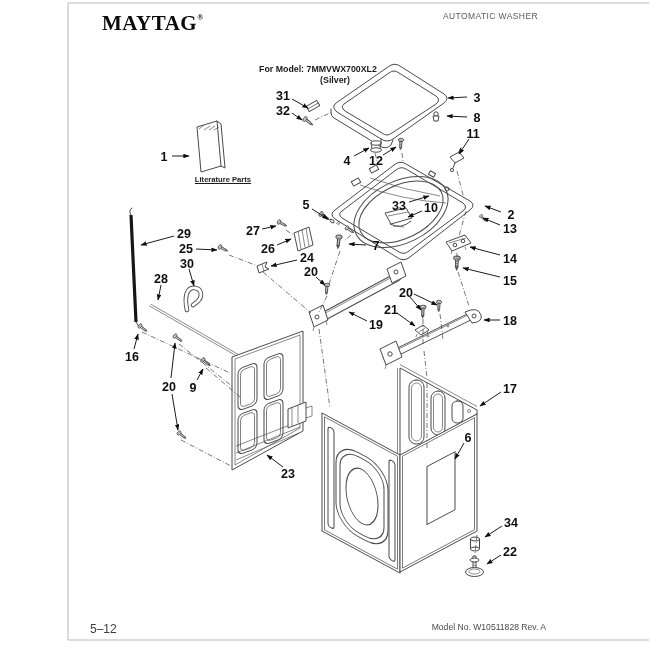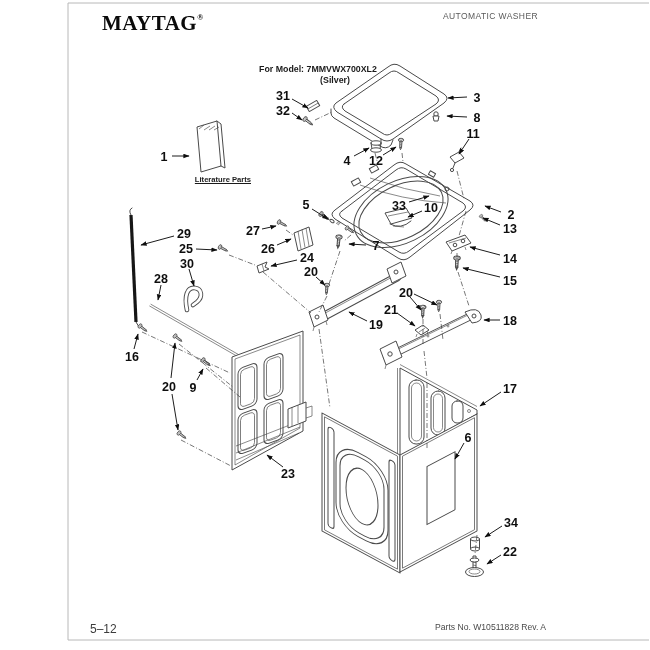--- a/index.html
+++ b/index.html
@@ -433,14 +433,14 @@
   </svg>
 
   <div class="abs" id="brand"><span>MAYTAG</span><sup>®</sup></div>
   <div class="abs" id="autowasher">AUTOMATIC WASHER</div>
   <div class="abs" id="modelblock">
     <div>For Model: 7MMVWX700XL2</div>
     <div class="l2">(Silver)</div>
   </div>
   <div class="abs" id="litlabel">Literature Parts</div>
   <div class="abs" id="pagenum">5–12</div>
-  <div class="abs" id="partno">Parts No. W10511828 Rev. A</div>
+  <div class="abs" id="partno">Model No. W10511828 Rev. A</div>
 </div>
 
 </body></html>

